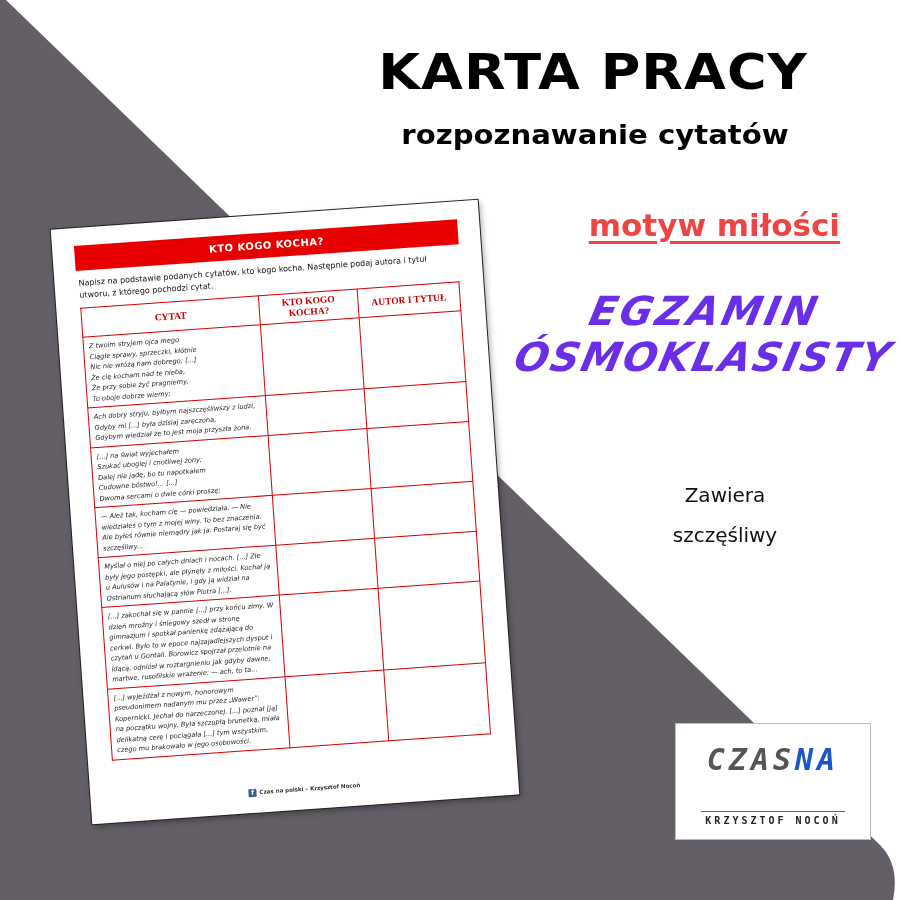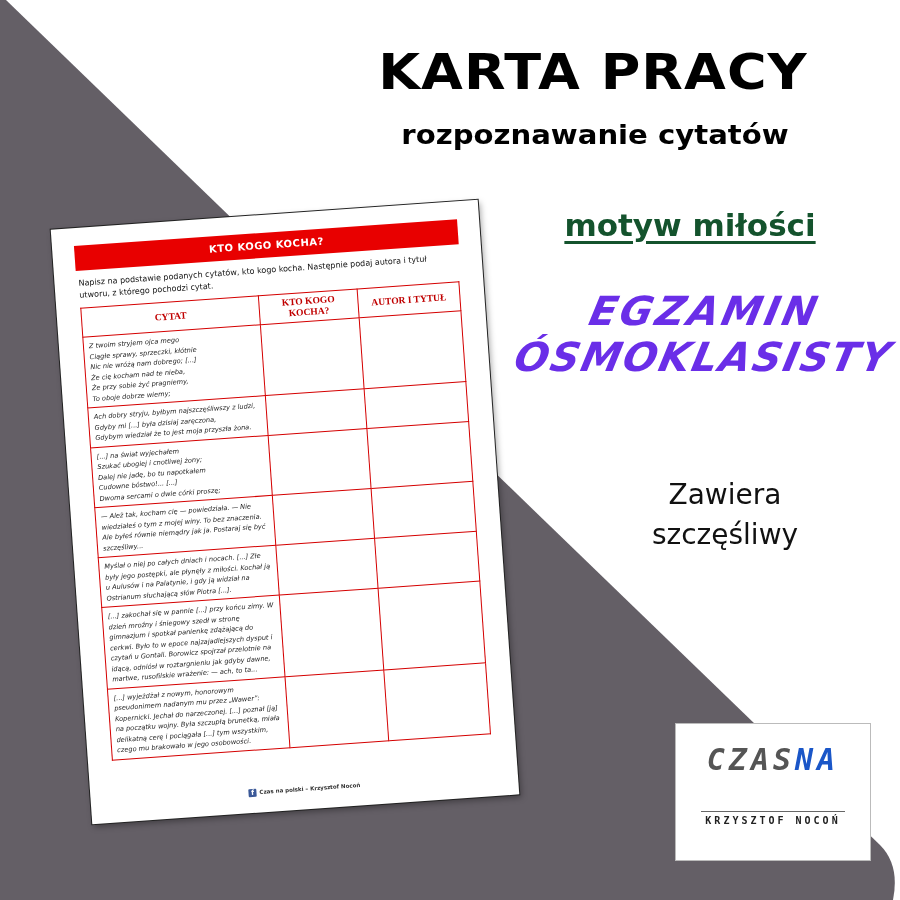--- a/index.html
+++ b/index.html
@@ -1,25 +1,25 @@
 <!DOCTYPE html>
 <html><head>
 <meta charset="utf-8">
 <style>
   html, body { margin: 0; padding: 0; }
   body { width: 900px; height: 900px; position: relative; overflow: hidden; background: #ffffff; font-family: "Liberation Sans", sans-serif; }
   .bg-shape { position: absolute; left: 0; top: 0; width: 900px; height: 900px; }
   .title-main { position: absolute; left: 338px; top: 42px; width: 510px; text-align: center; font-family: "DejaVu Sans", sans-serif; font-weight: 900; font-size: 50px; letter-spacing: 1px; color: #000; line-height: 60px; transform: scaleX(1.08); transform-origin: center; }
   .title-sub { position: absolute; left: 350px; top: 118px; width: 490px; text-align: center; font-family: "DejaVu Sans", sans-serif; font-weight: bold; font-size: 26px; color: #000; line-height: 34px; transform: scaleX(1.12); }
-  .motyw { position: absolute; left: 540px; top: 203px; width: 300px; text-align: center; font-family: "DejaVu Sans", sans-serif; font-weight: bold; font-size: 31px; color: #14532d; text-decoration: underline; text-decoration-thickness: 3px; text-underline-offset: 5px; line-height: 44px; }
+  .motyw { position: absolute; left: 540px; top: 203px; width: 300px; text-align: right; font-family: "DejaVu Sans", sans-serif; font-weight: bold; font-size: 31px; color: #ef4444; text-decoration: underline; text-decoration-thickness: 3px; text-underline-offset: 5px; line-height: 44px; }
   .exam { position: absolute; left: 520px; top: 288px; width: 360px; text-align: center; font-family: "DejaVu Sans", sans-serif; font-style: italic; font-weight: bold; color: #6a2ee8; line-height: 46px; transform: skewX(-12deg); }
   .exam .l1 { display: block; font-size: 40px; letter-spacing: 3px; }
   .exam .l2 { display: block; font-size: 40px; letter-spacing: 2px; }
-  .solution { position: absolute; left: 600px; top: 475px; width: 250px; text-align: center; font-family: "DejaVu Sans", sans-serif; font-size: 28px; color: #111; line-height: 40px; }
-  .logo { position: absolute; left: 675px; top: 723px; width: 196px; height: 138px; background: #fff; border: 1px solid #bbb; box-sizing: border-box; }
+  .solution { position: absolute; left: 600px; top: 475px; width: 250px; text-align: center; font-family: "DejaVu Sans", sans-serif; font-size: 20px; color: #111; line-height: 40px; }
+  .logo { position: absolute; left: 675px; top: 723px; width: 196px; height: 117px; background: #fff; border: 1px solid #bbb; box-sizing: border-box; }
   .logo .row { position: absolute; left: 0; width: 100%; text-align: center; font-family: "DejaVu Sans Mono", monospace; font-weight: bold; color: #555; letter-spacing: 4px; }
   .logo .r1 { top: 20px; font-size: 30px; line-height: 32px; font-style: italic; }
   .logo .r2 { top: 50px; font-size: 30px; line-height: 32px; }
   .logo .na { color: #1a56c8; }
   .logo .rule { position: absolute; left: 25px; right: 25px; top: 87px; height: 1px; background: #666; }
   .logo .r3 { top: 91px; font-size: 10px; line-height: 12px; color: #222; letter-spacing: 3px; }
 
   .paper { position: absolute; left: 71px; top: 214px; width: 428px; height: 596px; background: #fff; transform: rotate(-4deg); transform-origin: center; box-shadow: 0 0 0 1px #222, 2px 3px 6px rgba(0,0,0,0.35); }
   .paper-banner { position: absolute; left: 22px; top: 18px; width: 384px; height: 25px; background: #e80000; color: #fff; text-align: center; font-family: "DejaVu Sans", sans-serif; font-weight: bold; font-size: 10px; line-height: 25px; letter-spacing: 0.5px; }
   .paper-instr { position: absolute; left: 24px; top: 50px; width: 380px; font-family: "DejaVu Sans", sans-serif; font-size: 8px; line-height: 12px; color: #111; }

